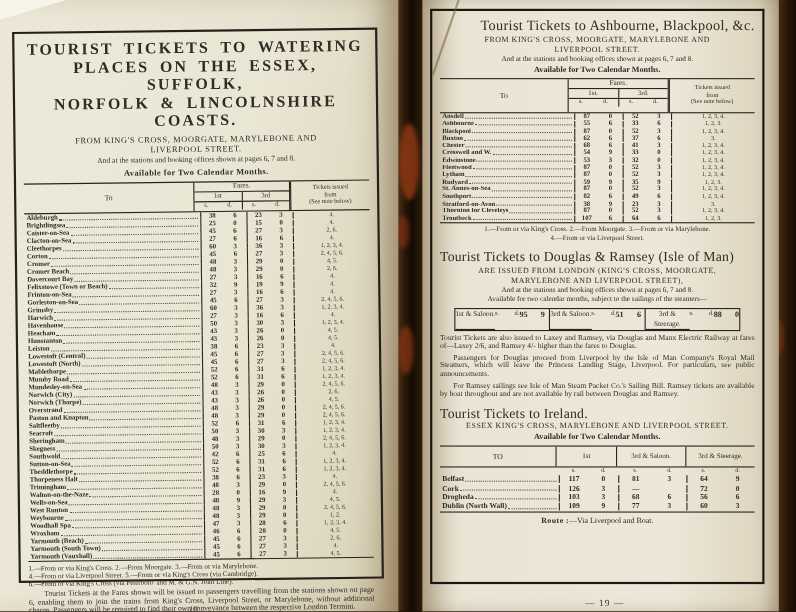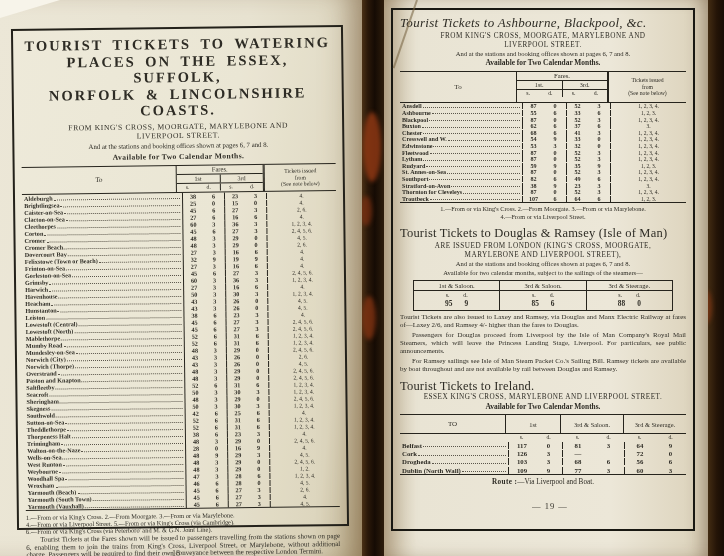--- a/index.html
+++ b/index.html
@@ -62,39 +62,39 @@
   .t-main .thead{height:26px;}
   .t-main .thead .h-notes{border-left:1px solid #26241d;}
 
   .lfoot{font-size:6.4px;line-height:7px;margin-top:3px;}
   .lpara{font-size:7px;line-height:7.7px;margin-top:2px;text-align:justify;text-indent:14px;}
   .pageno-left{position:absolute;left:172px;top:549px;font-size:8px;color:#4a463c;}
 
   
   .rframe{position:absolute;left:7px;top:8px;width:304px;height:523px;
           border:2.5px solid #191812;padding:5px 7px;box-sizing:border-box;}
-  .rtitle{text-align:left;font-size:13px;line-height:15px;letter-spacing:.3px;font-style:italic;}
+  .rtitle{text-align:right;font-size:13px;line-height:15px;letter-spacing:.3px;}
   .rtitle2{text-align:left;font-size:12.5px;line-height:14px;letter-spacing:.2px;margin-top:6px;}
   .rsub-caps{text-align:center;font-size:7.2px;letter-spacing:.5px;line-height:8.6px;}
   .rsub-caps.narrow{width:220px;margin:2px auto 0;}
   .rsub-small{text-align:center;font-size:6.6px;line-height:7.8px;margin-top:1px;}
   .rsub-bold{text-align:center;font-size:7.4px;font-weight:700;line-height:8.6px;margin-top:1.5px;}
 
   .t-r1 .trow{height:6.6px;font-size:6.1px;}
   .t-r1 .td1,.t-r1 .td2,.t-r1 .td3,.t-r1 .td4{width:22px;text-align:center;font-weight:700;}
   .t-r1 .td5{width:76px;border-left:1px solid #26241d;text-align:center;font-size:5.5px;}
   .t-r1 .h-fares{width:90px;}
   .t-r1 .h-notes{width:77px;border-left:1px solid #26241d;}
   .t-r1 .thead{height:30px;}
   .t-r1{margin-top:3px;}
   .rfoot{font-size:6.3px;line-height:7.4px;text-align:center;margin-top:2.5px;}
 
   
   .dtable{width:258px;margin:3px auto 0;border:1.2px solid #26241d;display:flex;}
-  .dcol{flex:1;display:flex;flex-direction:column;}
+  .dcol{flex:1;display:flex;flex-direction:row;}
   .dcol + .dcol{border-left:1px solid #26241d;}
   .dcol .dhead{text-align:center;font-size:6.6px;line-height:9px;border-bottom:1px solid #26241d;}
   .dcol .dsd{display:flex;justify-content:center;gap:14px;font-size:5.8px;line-height:6.5px;margin-top:1px;}
   .dcol .dval{display:flex;justify-content:center;gap:12px;font-size:7.4px;font-weight:700;line-height:9px;padding-bottom:2px;}
   .rpara{font-size:6.9px;line-height:7.8px;text-align:justify;margin-top:2.5px;text-indent:12px;}
   .rpara.noindent{text-indent:0;}
 
   
   .t-ire{margin-top:3px;}
   .t-ire .thead{height:18px;}
@@ -102,21 +102,21 @@
                 font-size:6.4px;border-left:1px solid #26241d;line-height:7.4px;}
   .t-ire .trow{height:8.2px;font-size:6.8px;}
   .t-ire .td1,.t-ire .td2{width:27px;text-align:center;font-weight:700;}
   .t-ire .td3,.t-ire .td4,.t-ire .td5,.t-ire .td6{width:31px;text-align:center;font-weight:700;}
   .t-ire .td1,.t-ire .td3,.t-ire .td5{border-left:1px solid #26241d;}
   .t-ire .sdrow{display:flex;font-size:5.6px;line-height:7px;border-bottom:0;}
   .t-ire .sdrow .sp{flex:1;}
   .t-ire .sdrow i{font-style:normal;text-align:center;}
   .route-line{text-align:center;font-size:7.2px;margin-top:3px;}
   .route-line b{letter-spacing:.4px;}
-  .pageno-right{position:absolute;left:148px;top:501px;font-size:8.5px;letter-spacing:1px;color:#35332b;}
+  .pageno-right{position:absolute;left:148px;top:543px;font-size:8.5px;letter-spacing:1px;color:#35332b;}
 </style>
 </head>
 <body>
 
 <div class="scene">
 
   <div class="binding"></div>
   <div class="redge"></div>
   <div class="ruststain" style="left:363px;top:112px;width:18px;height:70px;background:rgba(158,62,22,.75);"></div>
   <div class="ruststain" style="left:360px;top:196px;width:12px;height:30px;background:rgba(140,52,18,.6);"></div>
@@ -888,21 +888,21 @@
             <span>9</span>
           </div>
         </div>
         <div class="dcol">
           <div class="dhead">3rd &amp; Saloon.</div>
           <div class="dsd">
             <span>s.</span>
             <span>d.</span>
           </div>
           <div class="dval">
-            <span>85</span>
+            <span>51</span>
             <span>6</span>
           </div>
         </div>
         <div class="dcol">
           <div class="dhead">3rd &amp; Steerage.</div>
           <div class="dsd">
             <span>s.</span>
             <span>d.</span>
           </div>
           <div class="dval">

